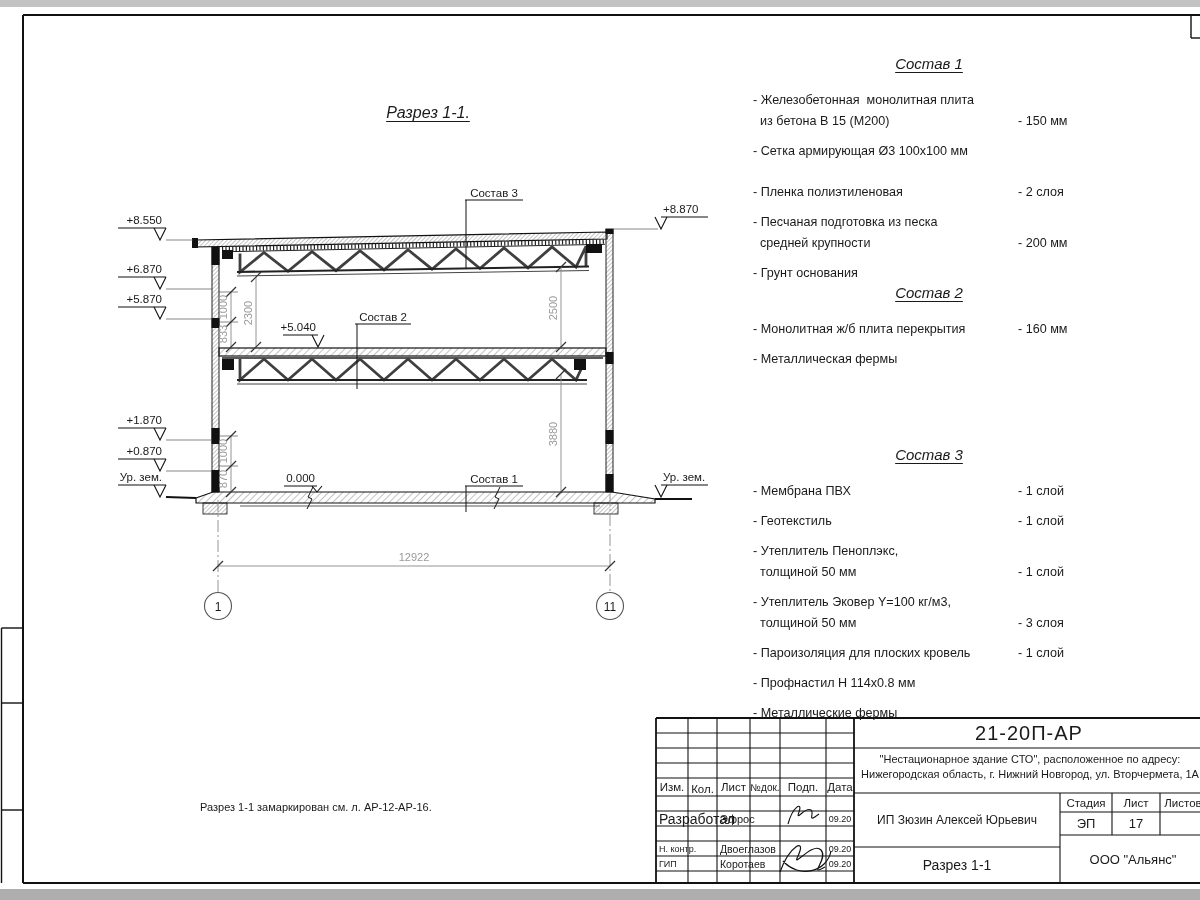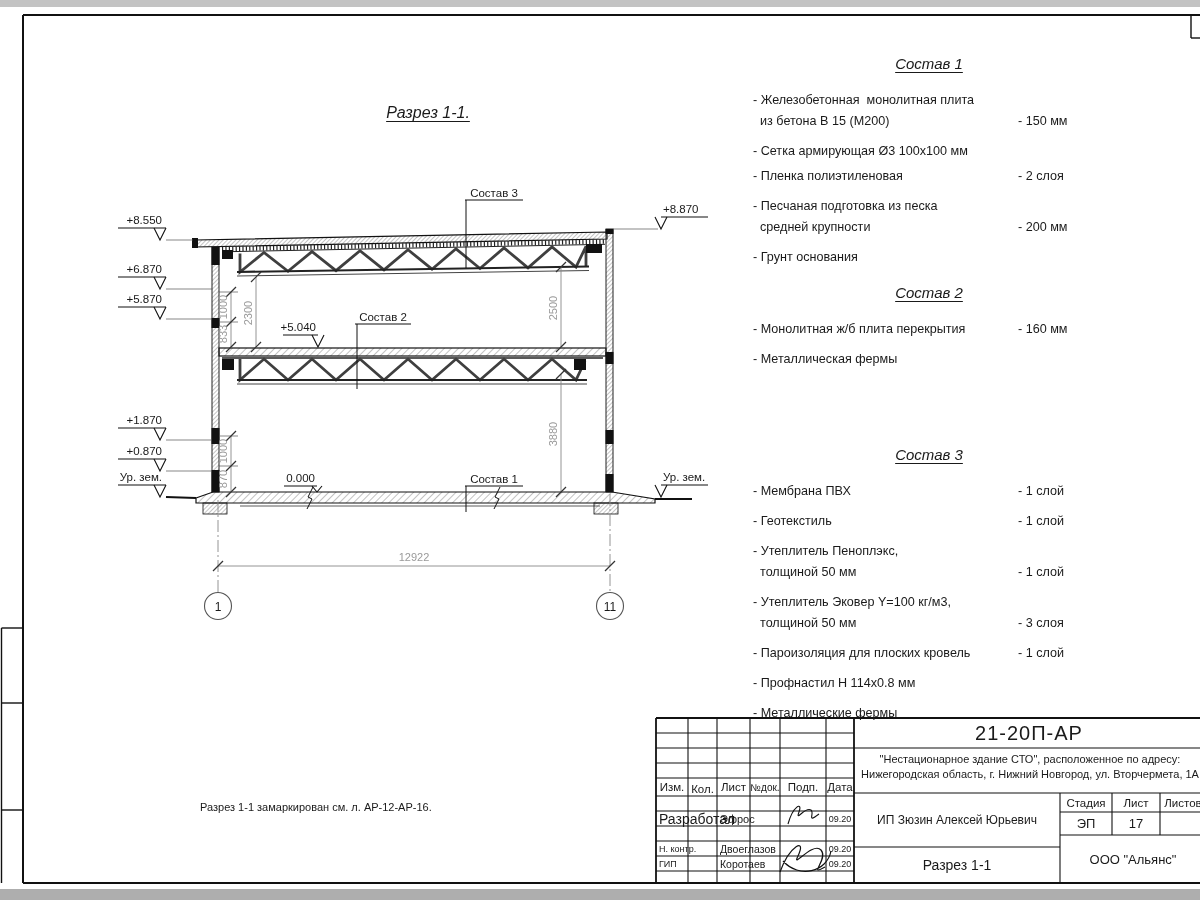--- a/index.html
+++ b/index.html
@@ -261,21 +261,21 @@
   <div class="abs dwg-title" style="left:368px;top:104px;width:120px;">Разрез 1-1.</div>
   <div class="abs note" style="left:200px;top:801px;">Разрез 1-1 замаркирован см. л. АР-12-АР-16.</div>
 
   <div class="comp" style="left:753px;top:55px;">
     <div class="comp-title">Состав 1</div>
     <div class="comp-row">
       <div class="comp-name">- Железобетонная  монолитная плита
   из бетона В 15 (М200)</div>
       <div class="comp-val">- 150 мм</div>
       </div>
-    <div class="comp-row" style="margin-bottom:4px">
+    <div class="comp-row" style="margin-bottom:20px">
       <div class="comp-name">- Сетка армирующая Ø3 100x100 мм</div>
       <div class="comp-val"></div>
       </div>
     <div class="comp-row">
       <div class="comp-name">- Пленка полиэтиленовая</div>
       <div class="comp-val">-  2 слоя</div>
       </div>
     <div class="comp-row">
       <div class="comp-name">- Песчаная подготовка из песка
   средней крупности</div>

